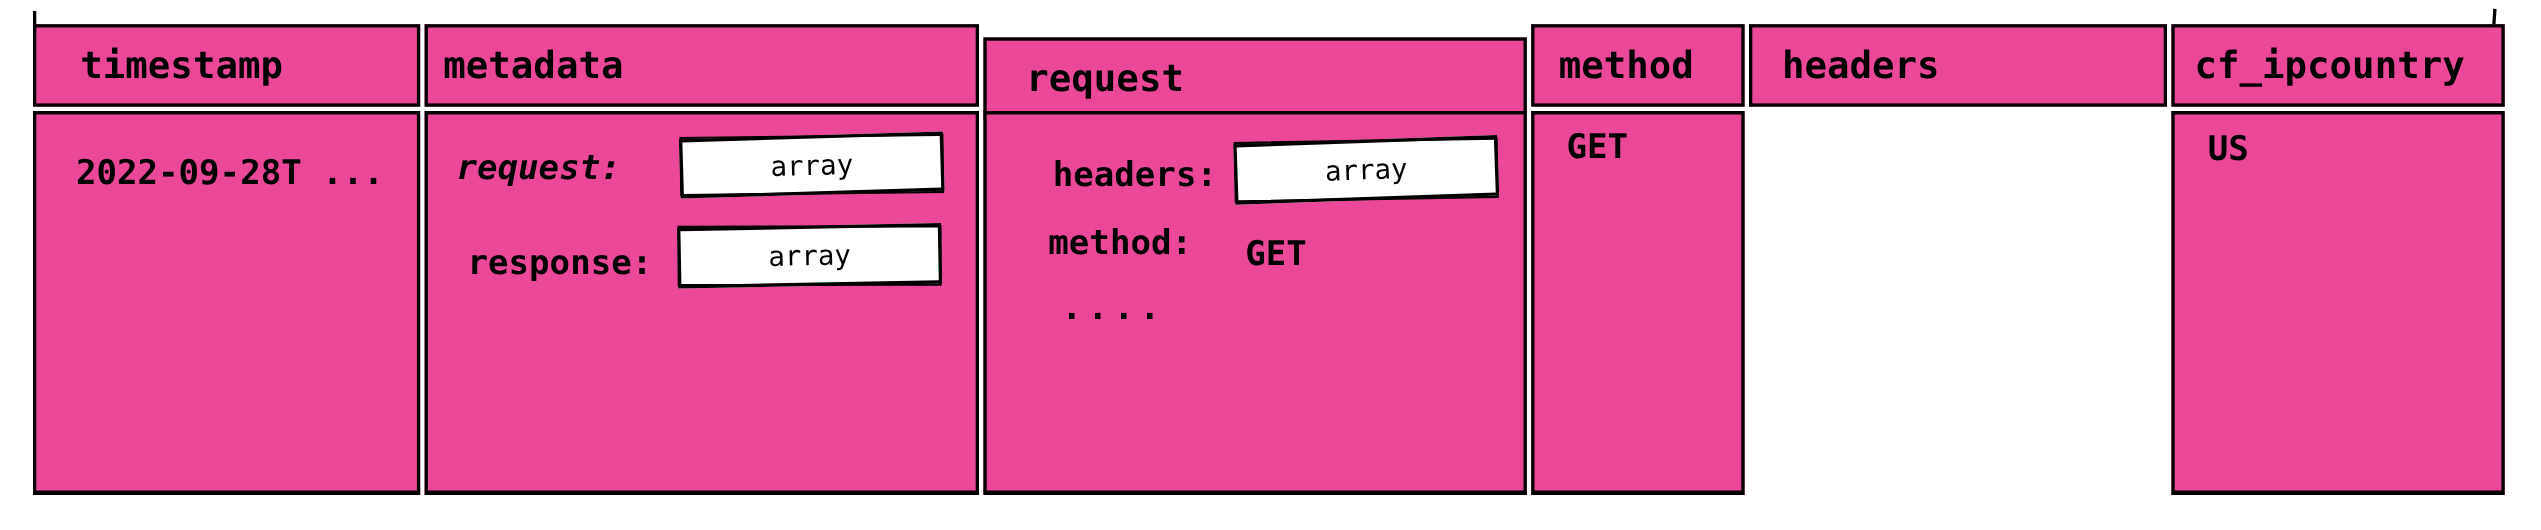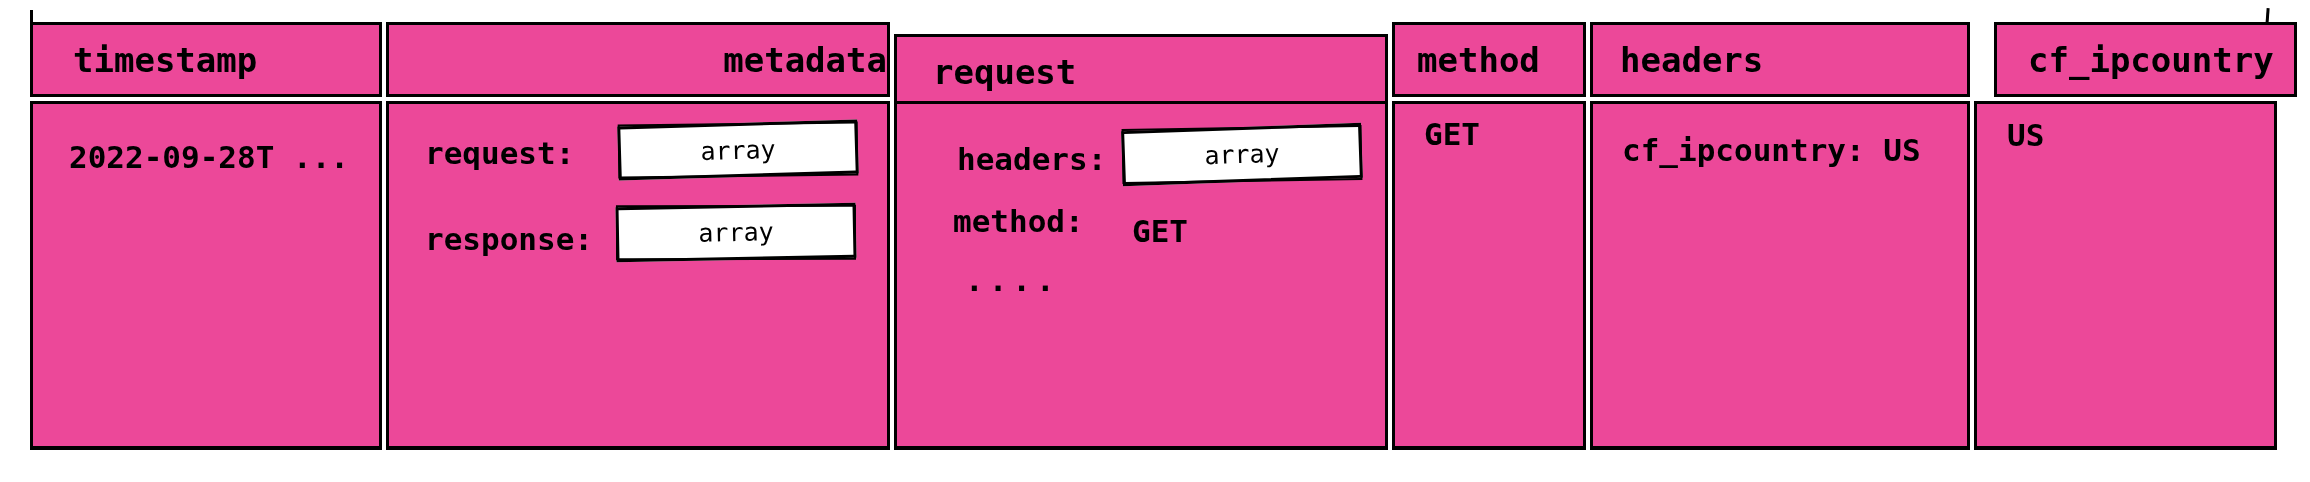--- a/index.html
+++ b/index.html
@@ -23,23 +23,23 @@
   .hdr .lbl { font-weight: bold; font-size: 34px; white-space: nowrap; }
   
   .bdy { top: 101px; height: 349px; border-bottom-width: 4px; }
   
   .c1 { left: 30px;   width: 352px; padding-left: 40px; }
   .c2 { left: 386px;  width: 504px; }
   .c3 { left: 894px;  width: 494px; }
   .c4 { left: 1392px; width: 194px; }
   .c5 { left: 1590px; width: 380px; }
   .c6 { left: 1974px; width: 303px; }
-  .p1 { padding-left: 40px; } .p2 { padding-left: 14px; justify-content: flex-end; }
+  .p1 { padding-left: 40px; } .p2 { padding-left: 14px; }
   .p3 { padding-left: 36px; margin-top: 12px; } .p4 { padding-left: 22px; }
-  .p5 { padding-left: 27px; } .p6 { padding-left: 31px; margin-left: 20px; }
+  .p5 { padding-left: 27px; } .p6 { padding-left: 18px; }
 
   .val, .key {
     position: absolute;
     font-weight: bold;
     font-size: 31px;
     white-space: nowrap;
     line-height: 1.15;
   }
   
   .chip {
@@ -96,21 +96,21 @@
   </div>
   <div class="cell hdr c6 p6">
     <span class="lbl">cf_ipcountry</span>
   </div>
 
   <div class="cell bdy c1">
     <span class="val" style="left:36px; top:36px;">2022-09-28T ...</span>
   </div>
 
   <div class="cell bdy c2">
-    <span class="key" style="left:36px; top:32px;">request:</span>
+    <span class="key" style="left:26px; top:32px;font-style:italic;">request:</span>
     <div class="chip rot-a" style="left:229px; top:19px; width:240px; height:54px;">
       <span class="chip-label">array</span>
     </div>
     <span class="key" style="left:36px; top:118px;">response:</span>
     <div class="chip rot-b" style="left:227px; top:101px; width:240px; height:55px;">
       <span class="chip-label">array</span>
     </div>
   </div>
 
   <div class="cell bdy c3">
@@ -120,21 +120,18 @@
     </div>
     <span class="key" style="left:56px; top:100px;">method:</span>
     <span class="val" style="left:235px; top:110px;">GET</span>
     <span class="more" style="left:68px; top:158px;">....</span>
   </div>
 
   <div class="cell bdy c4">
     <span class="val" style="left:29px; top:13px;">GET</span>
   </div>
 
-  <div class="cell bdy c5">
-    <span class="val" style="left:29px; top:29px;">cf_ipcountry: US</span>
-  </div>
 
   <div class="cell bdy c6">
     <span class="val" style="left:30px; top:14px;">US</span>
   </div>
 
 </div>
 
 </body></html>

